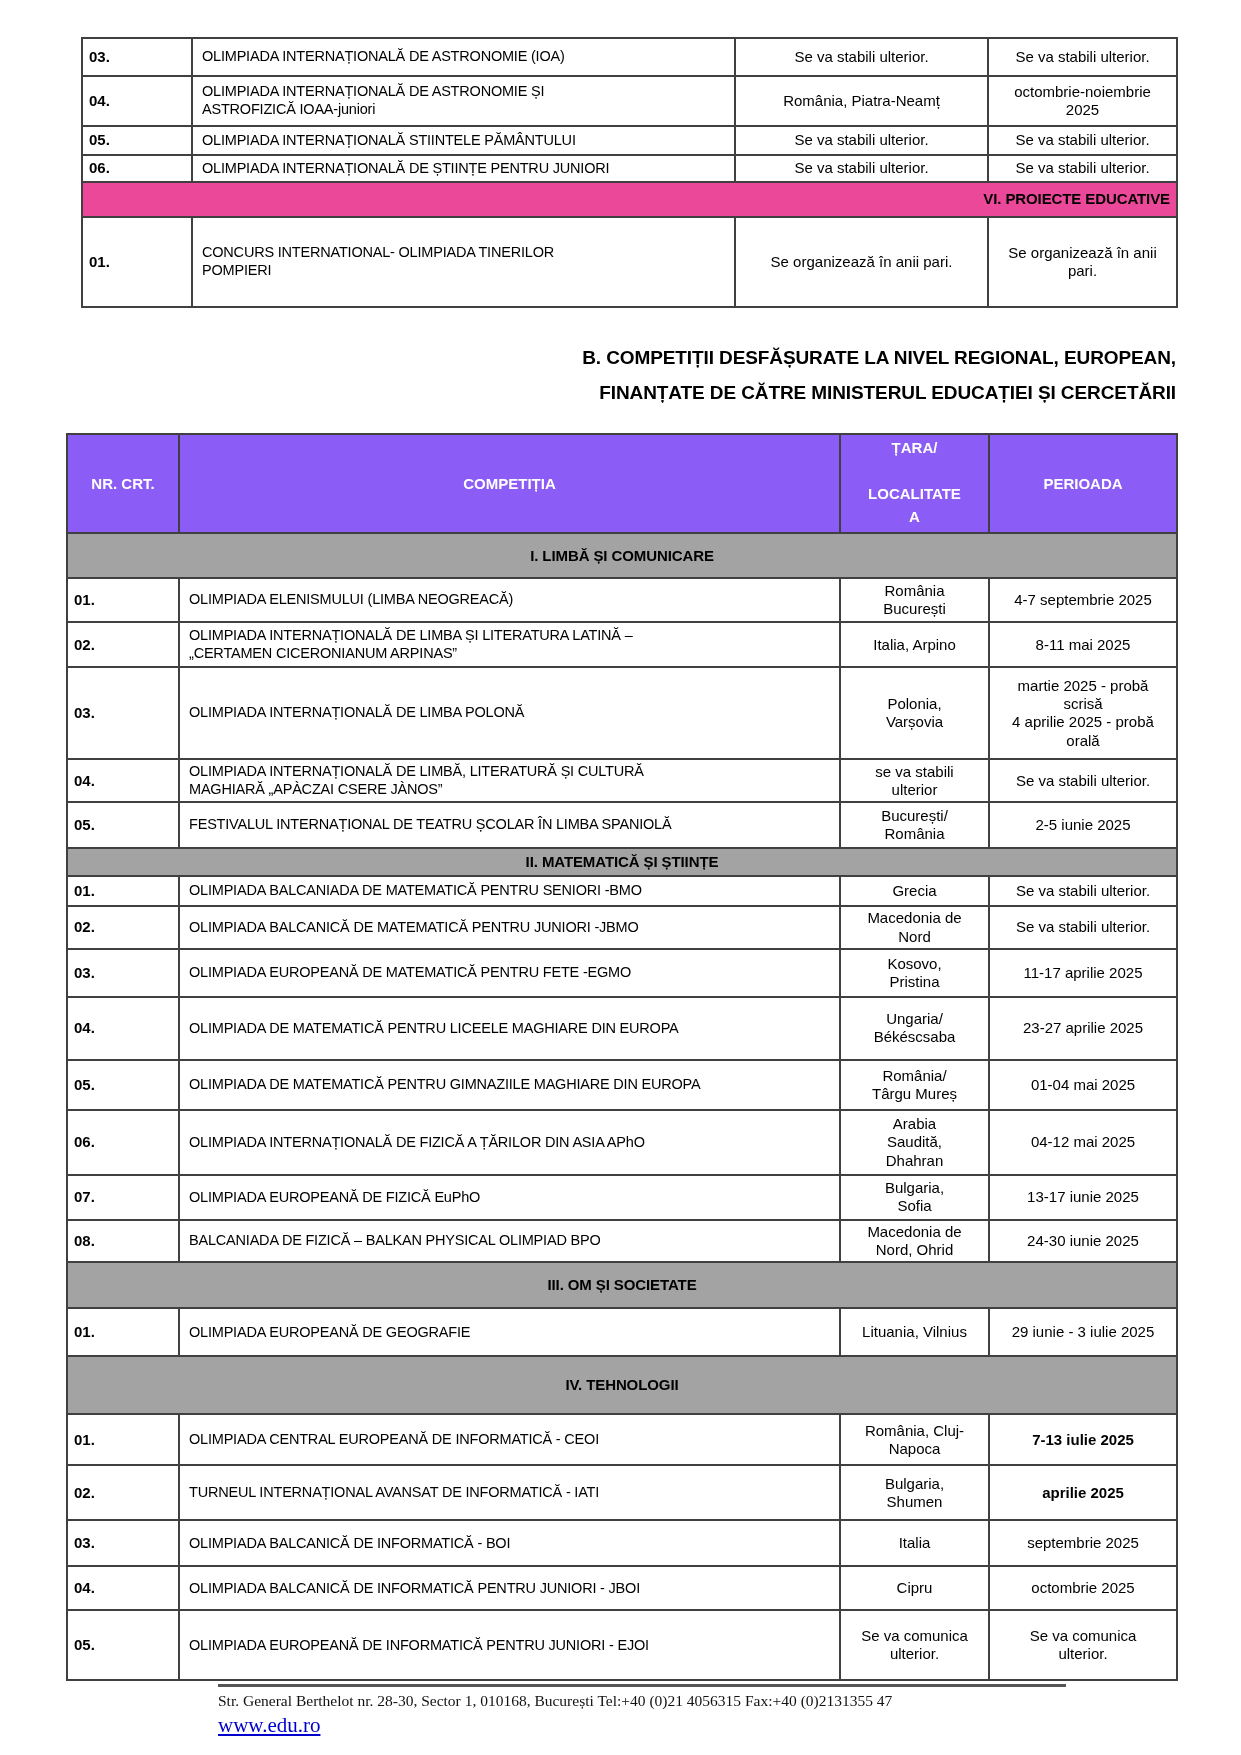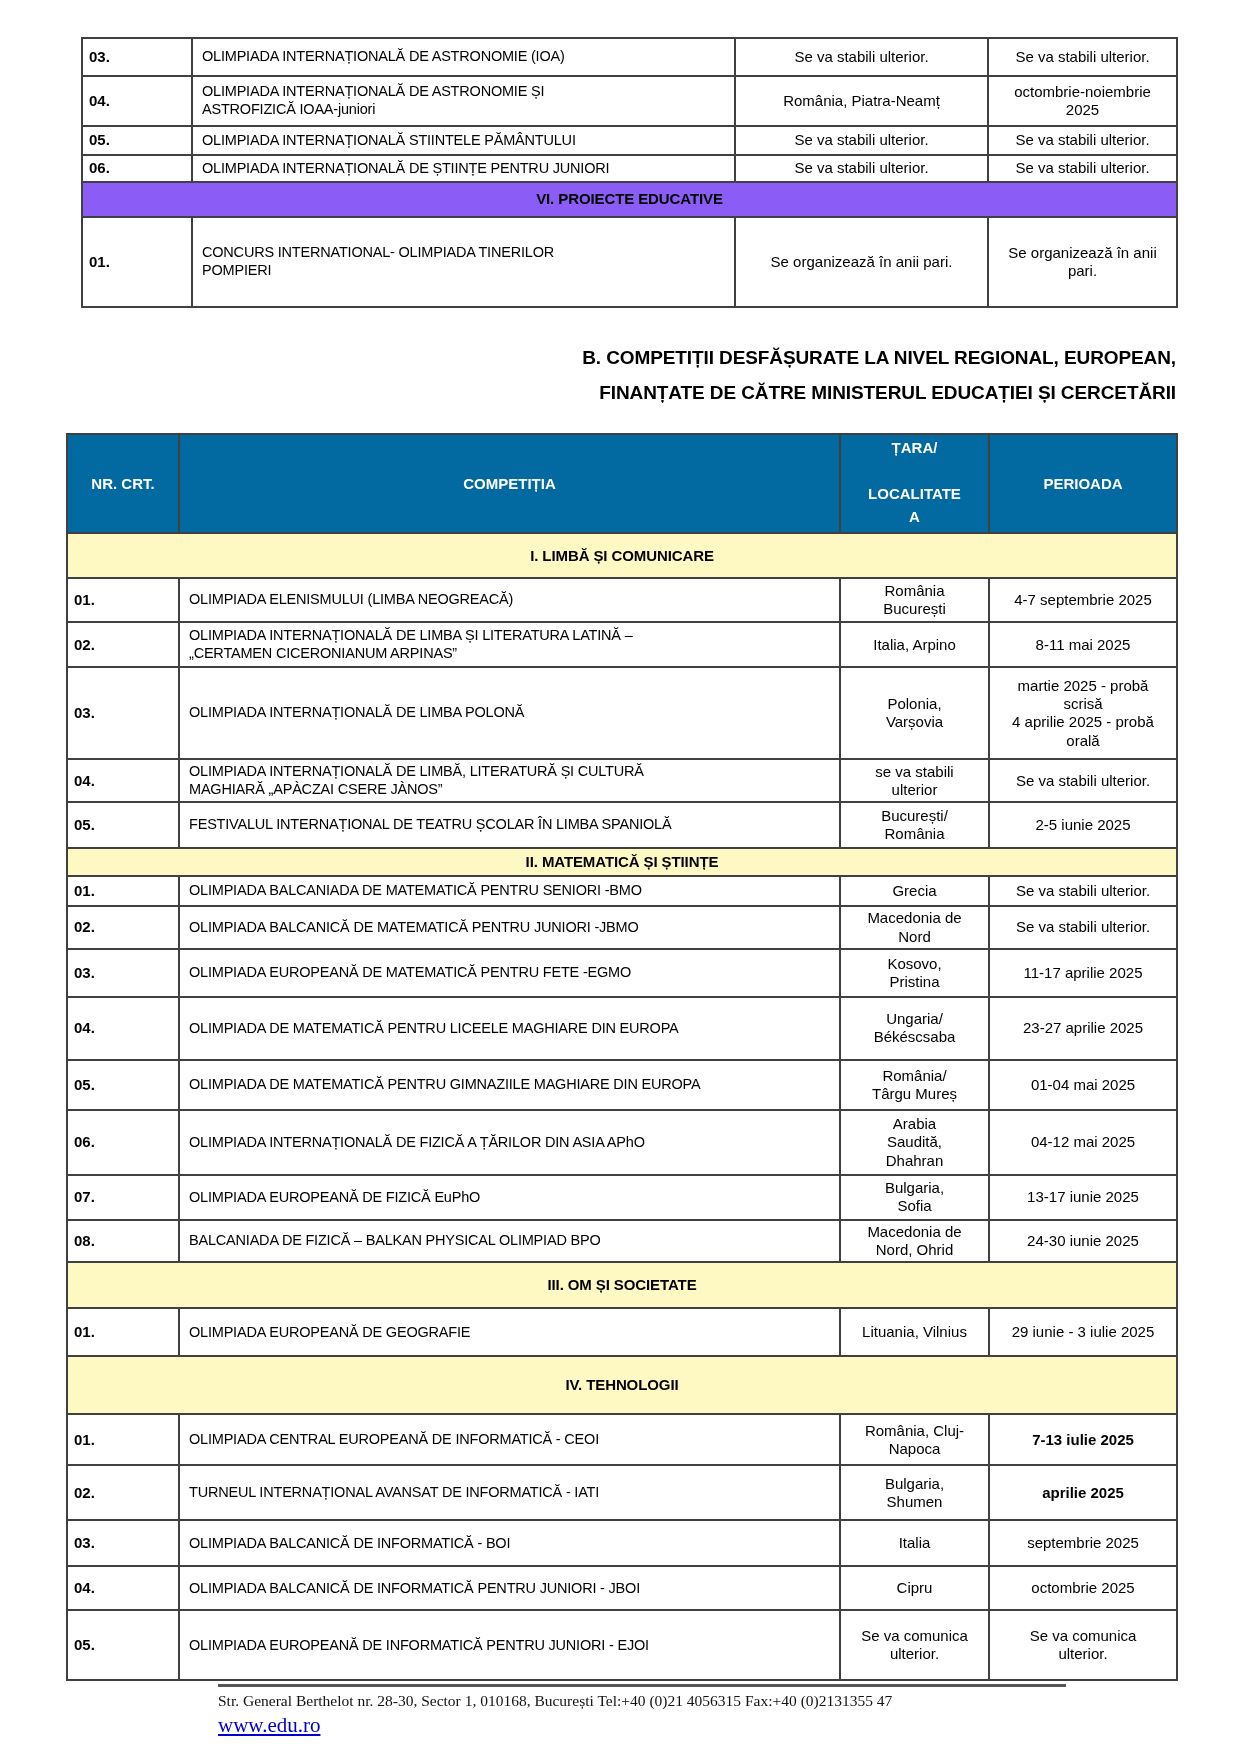--- a/index.html
+++ b/index.html
@@ -17,26 +17,26 @@
   }
   
   .top-table{position:absolute;top:37px;left:81px;width:1095px;}
   
   .main-table{position:absolute;top:433px;left:66px;width:1110px;}
   .num{font-weight:bold;}
   .comp{font-weight:normal;text-align:left;padding-left:9px;white-space:pre-line;font-size:14.5px;letter-spacing:-0.2px;}
   .loc,.per{text-align:center;white-space:pre-line;}
   .per.b{font-weight:bold;}
   tr.sec td{
-    background:#fef9c3;font-weight:bold;text-align:center;
+    background:#a3a3a3;font-weight:bold;text-align:center;
     font-size:15px;letter-spacing:-0.1px;
   }
-  tr.sec-top td{background:#8b5cf6;}
+  tr.sec-top td{background:#ec4899;text-align:right;}
   thead td{
-    background:#0369a1;color:#ffffff;font-weight:bold;text-align:center;
+    background:#8b5cf6;color:#ffffff;font-weight:bold;text-align:center;
     font-size:15px;
   }
   .country-head-top{margin-top:2px;}
   .country-head-bottom{
     margin:26px auto 2px;width:100px;
     word-break:break-all;line-height:1.5;
   }
   
   .page-title{
     position:absolute;top:340px;left:66px;width:1110px;

